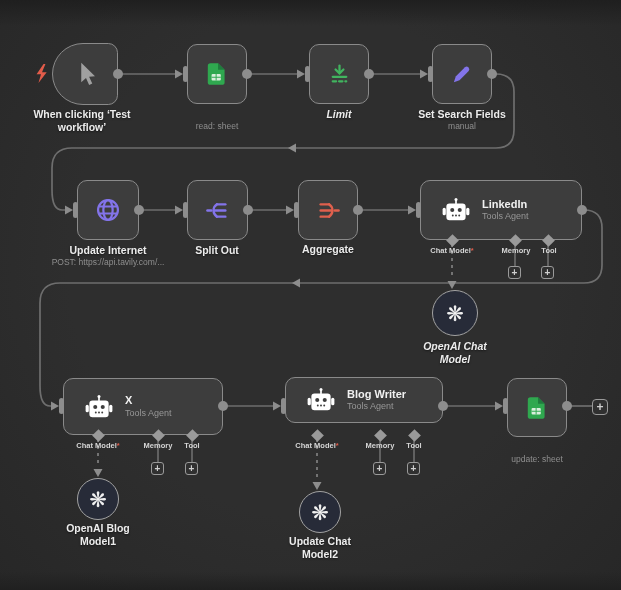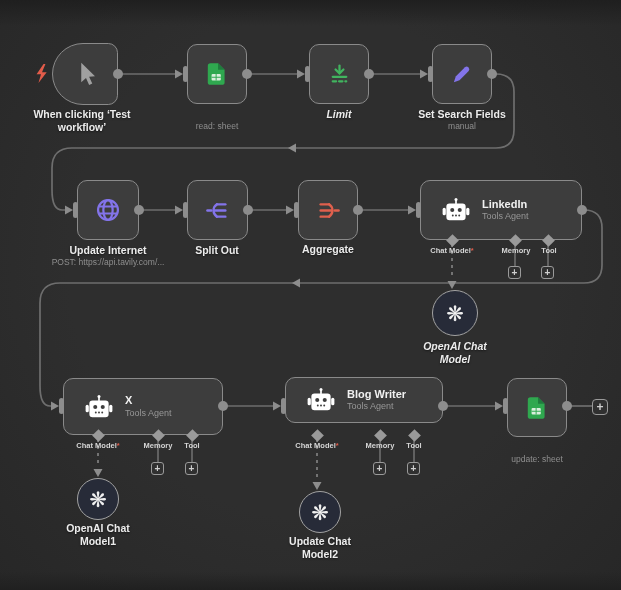--- a/index.html
+++ b/index.html
@@ -270,21 +270,21 @@
       <path d="M7,15 H15.5 M11.2,12 V18" stroke="#2fa84f" stroke-width="0.9"></path>
     </svg>
   </div>
   <div class="node-sub" style="left:467px;top:454px;width:140px;">update: sheet</div>
 
   <div class="plus-box big" style="left:592px;top:399px;">+</div>
 
   <div class="circle-node" style="left:77px;top:478px;width:42px;height:42px;">
     <span class="openai-glyph">❋</span>
   </div>
-  <div class="node-label" style="left:55px;top:522px;width:86px;">OpenAI Chat Model1</div>
+  <div class="node-label" style="left:55px;top:522px;width:86px;">OpenAI Blog Model1</div>
 
   <div class="circle-node" style="left:299px;top:491px;width:42px;height:42px;">
     <span class="openai-glyph">❋</span>
   </div>
   <div class="node-label" style="left:277px;top:535px;width:86px;">Update Chat Model2</div>
 
   <div class="dot" style="left:113px;top:69px;"></div>
   <div class="dot" style="left:242px;top:69px;"></div>
   <div class="dot" style="left:364px;top:69px;"></div>
   <div class="dot" style="left:487px;top:69px;"></div>

